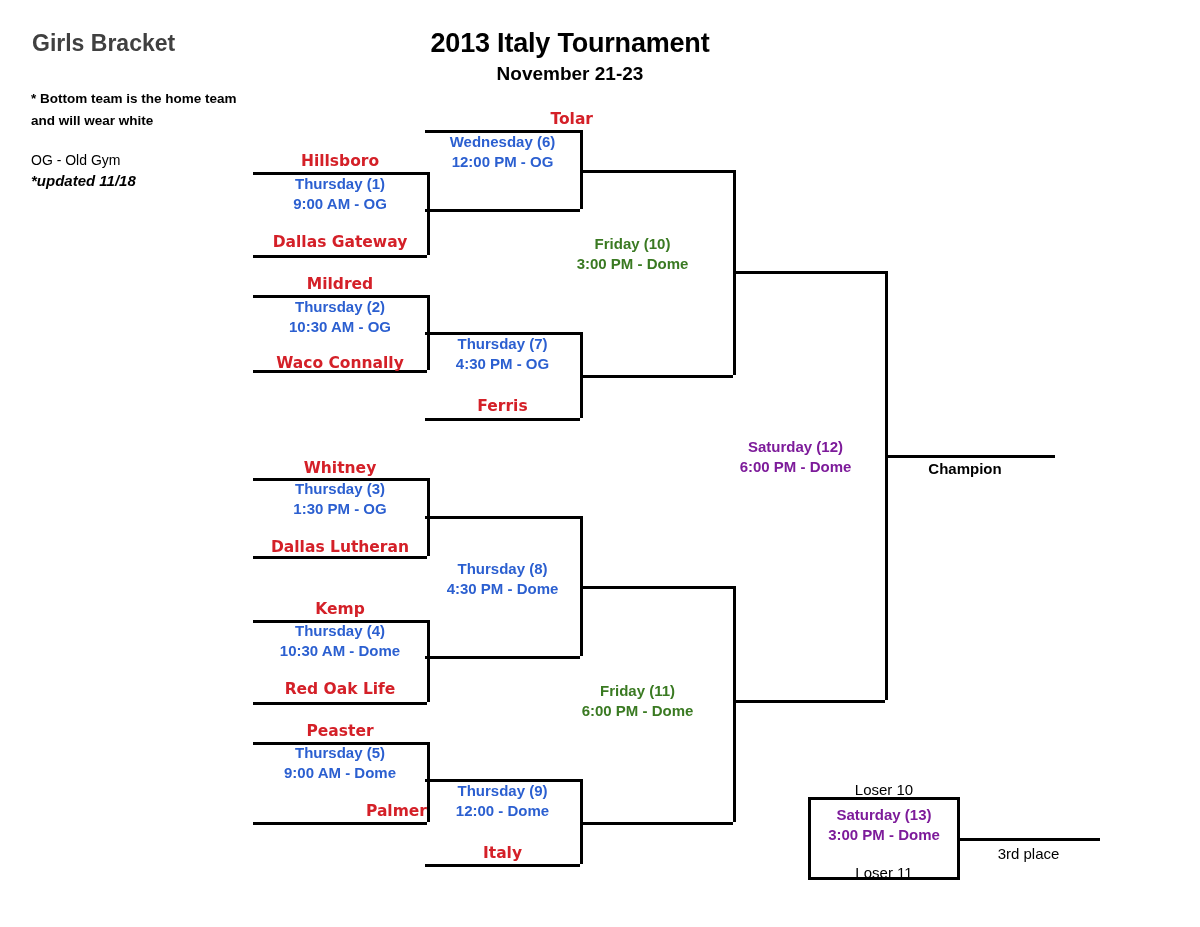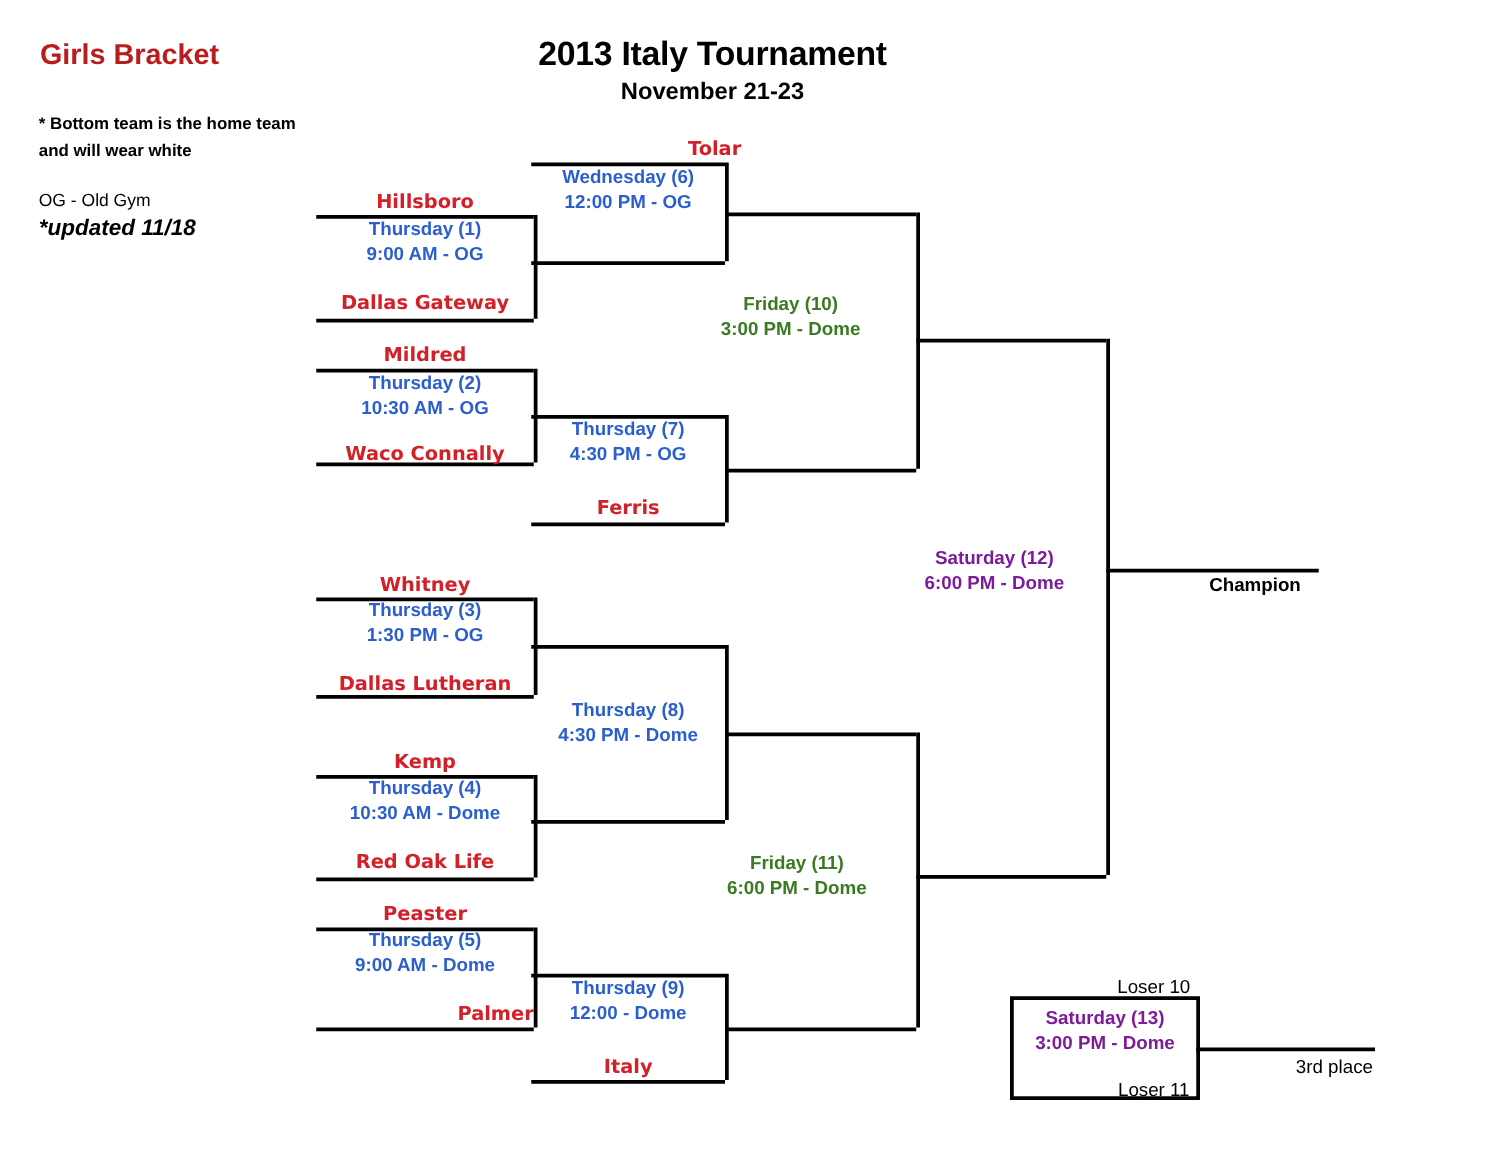--- a/index.html
+++ b/index.html
@@ -31,38 +31,38 @@
     left: 0; top: 63px; width: 1140px;
     text-align: center;
     font-size: 19px;
     font-weight: bold;
     color: #000000;
   }
   #bracket-heading {
     left: 32px; top: 30px;
     font-size: 23px;
     font-weight: bold;
-    color: #b91c1c;
+    color: #404040;
   }
   #home-note {
     left: 31px; top: 88px;
     font-size: 13.5px;
     font-weight: bold;
     color: #000000;
     line-height: 22px;
   }
   #legend-og {
     left: 31px; top: 150px;
     font-size: 14px;
     color: #000000;
     line-height: 20px;
   }
   #legend-updated {
     left: 31px; top: 172px;
-    font-size: 18px;
+    font-size: 15px;
     font-weight: bold;
     font-style: italic;
     color: #000000;
   }
 
   
   .hline { position: absolute; height: 0; border-top: 3px solid #000000; }
   .vline { position: absolute; width: 0; border-left: 3px solid #000000; }
   .boxline { position: absolute; border: 3px solid #000000; }
 
@@ -86,21 +86,20 @@
     white-space: nowrap;
   }
   .game-info.green { color: #3a7a22; }
   .game-info.purple { color: #7d1b9a; }
   .plain {
     position: absolute;
     color: #000000;
     font-size: 15px;
     text-align: center;
     white-space: nowrap;
-    padding-left: 39px;
   }
   .plain.bold { font-weight: bold; }
 </style>
 </head>
 <body>
 
 <div id="bracket-page">
 
   <div class="abs" id="bracket-heading">Girls Bracket</div>
 

